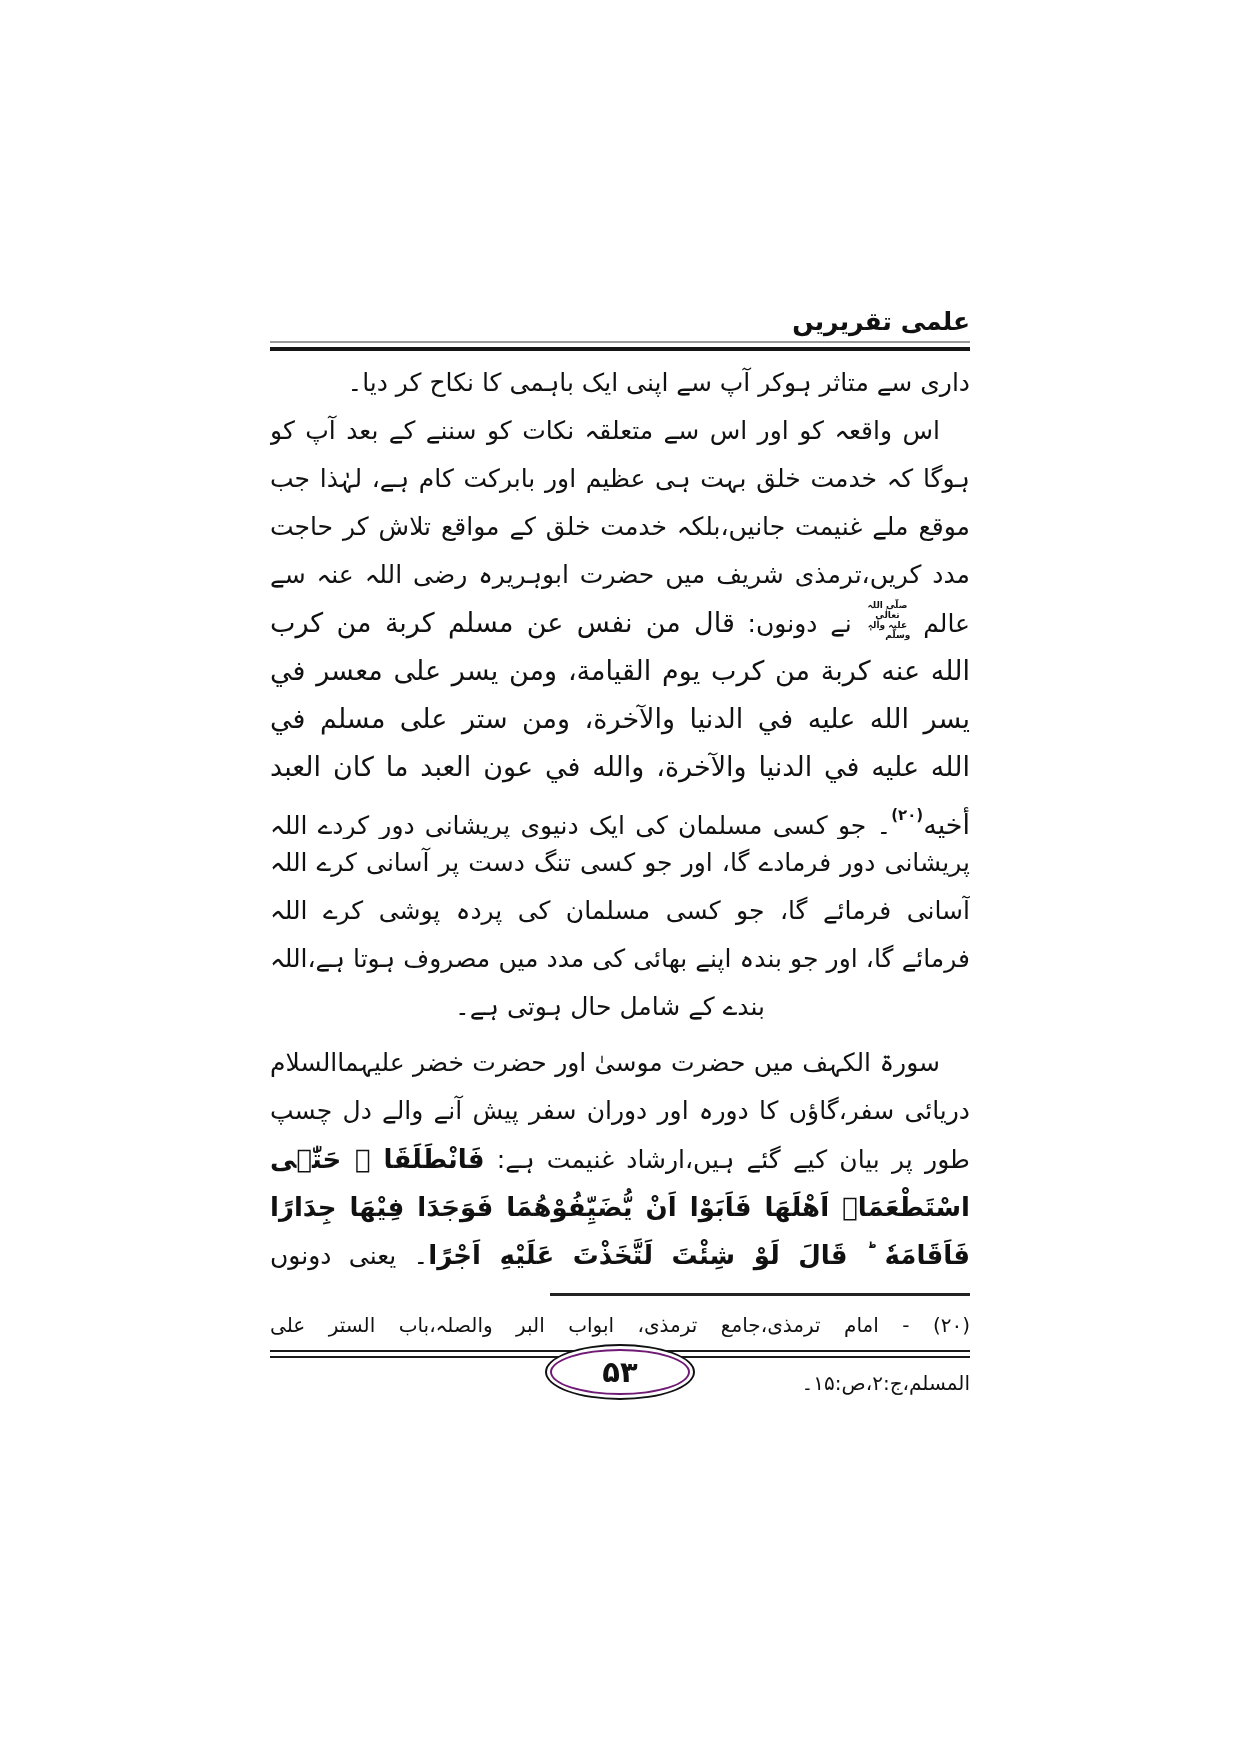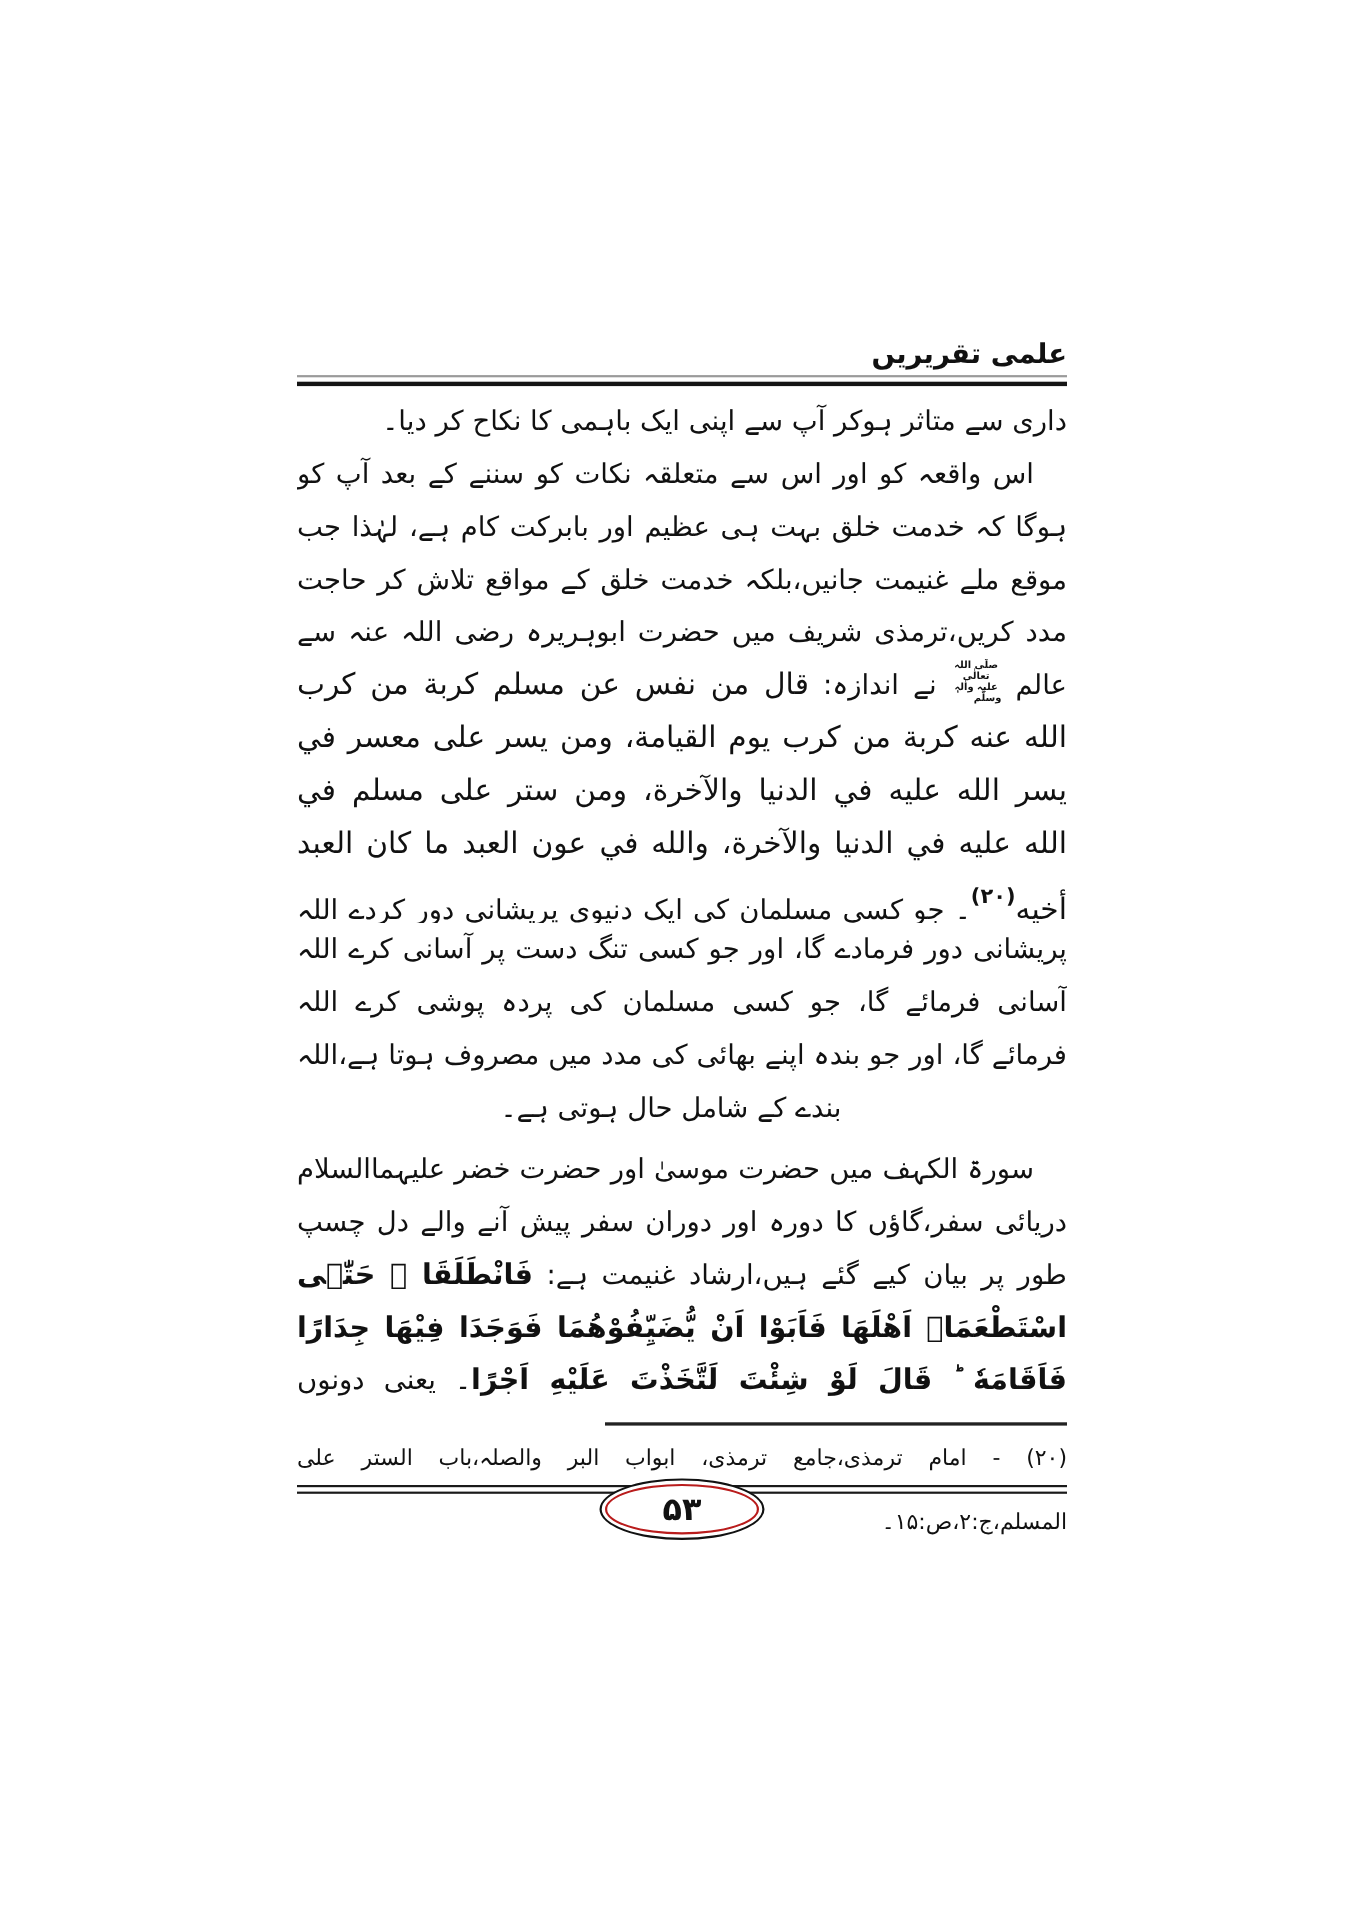--- a/index.html
+++ b/index.html
@@ -23,63 +23,63 @@
   .line{
     height:48px;line-height:48px;font-size:25px;overflow:hidden;
   }
   .line.justify{text-align:justify;text-align-last:justify;text-justify:inter-word;}
   .line.right{text-align:right;}
   .line.offset{text-align:right;padding-right:205px;}
   .line.indent{padding-right:30px;}
   .seg-u{}
   .seg-a{font-size:27px;}
   .seg-q{font-weight:700;font-size:26px;}
-  .seg-sup{font-size:19px;vertical-align:14px;font-weight:700;}
+  .seg-sup{font-size:15px;vertical-align:14px;font-weight:700;}
   .seg-saw{
     display:inline-block;width:46px;font-size:9px;line-height:10px;
     white-space:normal;vertical-align:-6px;text-align:center;font-weight:700;
   }
   .section-heading{
     text-align:center;font-weight:700;font-size:37px;height:72px;line-height:72px;
   }
   
   .footnote-rule{width:420px;border-top:3px solid #222;margin-top:14px;}
   .footnote{
     font-size:20px;height:46px;line-height:58px;
     text-align:justify;text-align-last:justify;text-justify:inter-word;
   }
   
   .bottom-rule{height:4px;border-top:2px solid #1a1a1a;border-bottom:2px solid #1a1a1a;margin-top:8px;}
   .page-badge{
     width:150px;height:56px;margin:-14px auto 0;background:#fff;
     border:2px solid #111;border-radius:50%;padding:3px;box-sizing:border-box;
   }
   .page-badge-inner{
-    width:100%;height:100%;border:2px solid #b91c1c;border-radius:50%;
+    width:100%;height:100%;border:2px solid #701a75;border-radius:50%;
     display:flex;align-items:center;justify-content:center;
     font-weight:700;font-size:29px;box-sizing:border-box;
   }
 </style>
 </head>
 <body>
 
 <div class="content">
 
   <div class="running-head">
     <span class="right-title">علمی تقریریں</span>
   </div>
   <div class="hdr-rule"></div>
 
   <div class="lines" id="lines-part1">
       <div class="line right"><span class="seg-u">داری سے متاثر ہوکر آپ سے اپنی ایک باہمی کا نکاح کر دیا۔</span></div>
       <div class="line justify indent"><span class="seg-u">اس واقعہ کو اور اس سے متعلقہ نکات کو سننے کے بعد آپ کو بخوبی اندازہ ہوگیا</span></div>
       <div class="line justify"><span class="seg-u">ہوگا کہ خدمت خلق بہت ہی عظیم اور بابرکت کام ہے، لہٰذا جب بھی خدمت کا</span></div>
       <div class="line justify"><span class="seg-u">موقع ملے غنیمت جانیں،بلکہ خدمت خلق کے مواقع تلاش کر حاجت مندوں کی</span></div>
       <div class="line justify"><span class="seg-u">مدد کریں،ترمذی شریف میں حضرت ابوہریرہ رضی اللہ عنہ سے روایت ہے کہ حضور رحمت</span></div>
-      <div class="line justify"><span class="seg-u">عالم </span><span class="seg-saw">صلَّی اللہ تعالٰی علیہ واٰلہٖ وسلَّم</span><span class="seg-u"> نے اندازہ: </span><span class="seg-a">قال من نفس عن مسلم کربة من کرب الدنیا نفس</span></div>
+      <div class="line justify"><span class="seg-u">عالم </span><span class="seg-saw">صلَّی اللہ تعالٰی علیہ واٰلہٖ وسلَّم</span><span class="seg-u"> نے دونوں: </span><span class="seg-a">قال من نفس عن مسلم کربة من کرب الدنیا نفس</span></div>
       <div class="line justify"><span class="seg-a">الله عنه کربة من کرب یوم القیامة، ومن یسر علی معسر في الدنیا</span></div>
       <div class="line justify"><span class="seg-a">یسر الله علیه في الدنیا والآخرة، ومن ستر علی مسلم في الدنیا ستر</span></div>
       <div class="line justify"><span class="seg-a">الله علیه في الدنیا والآخرة، والله في عون العبد ما کان العبد في عون</span></div>
       <div class="line justify"><span class="seg-a">أخیه</span><span class="seg-sup">(۲۰)</span><span class="seg-u">۔ جو کسی مسلمان کی ایک دنیوی پریشانی دور کردے اللہ اس کی آخرت کی ایک</span></div>
       <div class="line justify"><span class="seg-u">پریشانی دور فرمادے گا، اور جو کسی تنگ دست پر آسانی کرے اللہ اس پر دنیا وآخرت میں</span></div>
       <div class="line justify"><span class="seg-u">آسانی فرمائے گا، جو کسی مسلمان کی پردہ پوشی کرے اللہ دنیاوآخرت میں اس کی پردہ پوشی</span></div>
       <div class="line justify"><span class="seg-u">فرمائے گا، اور جو بندہ اپنے بھائی کی مدد میں مصروف ہوتا ہے،اللہ کی مدد اس مددگار</span></div>
       <div class="line offset"><span class="seg-u">بندے کے شامل حال ہوتی ہے۔</span></div>
     </div>
 

